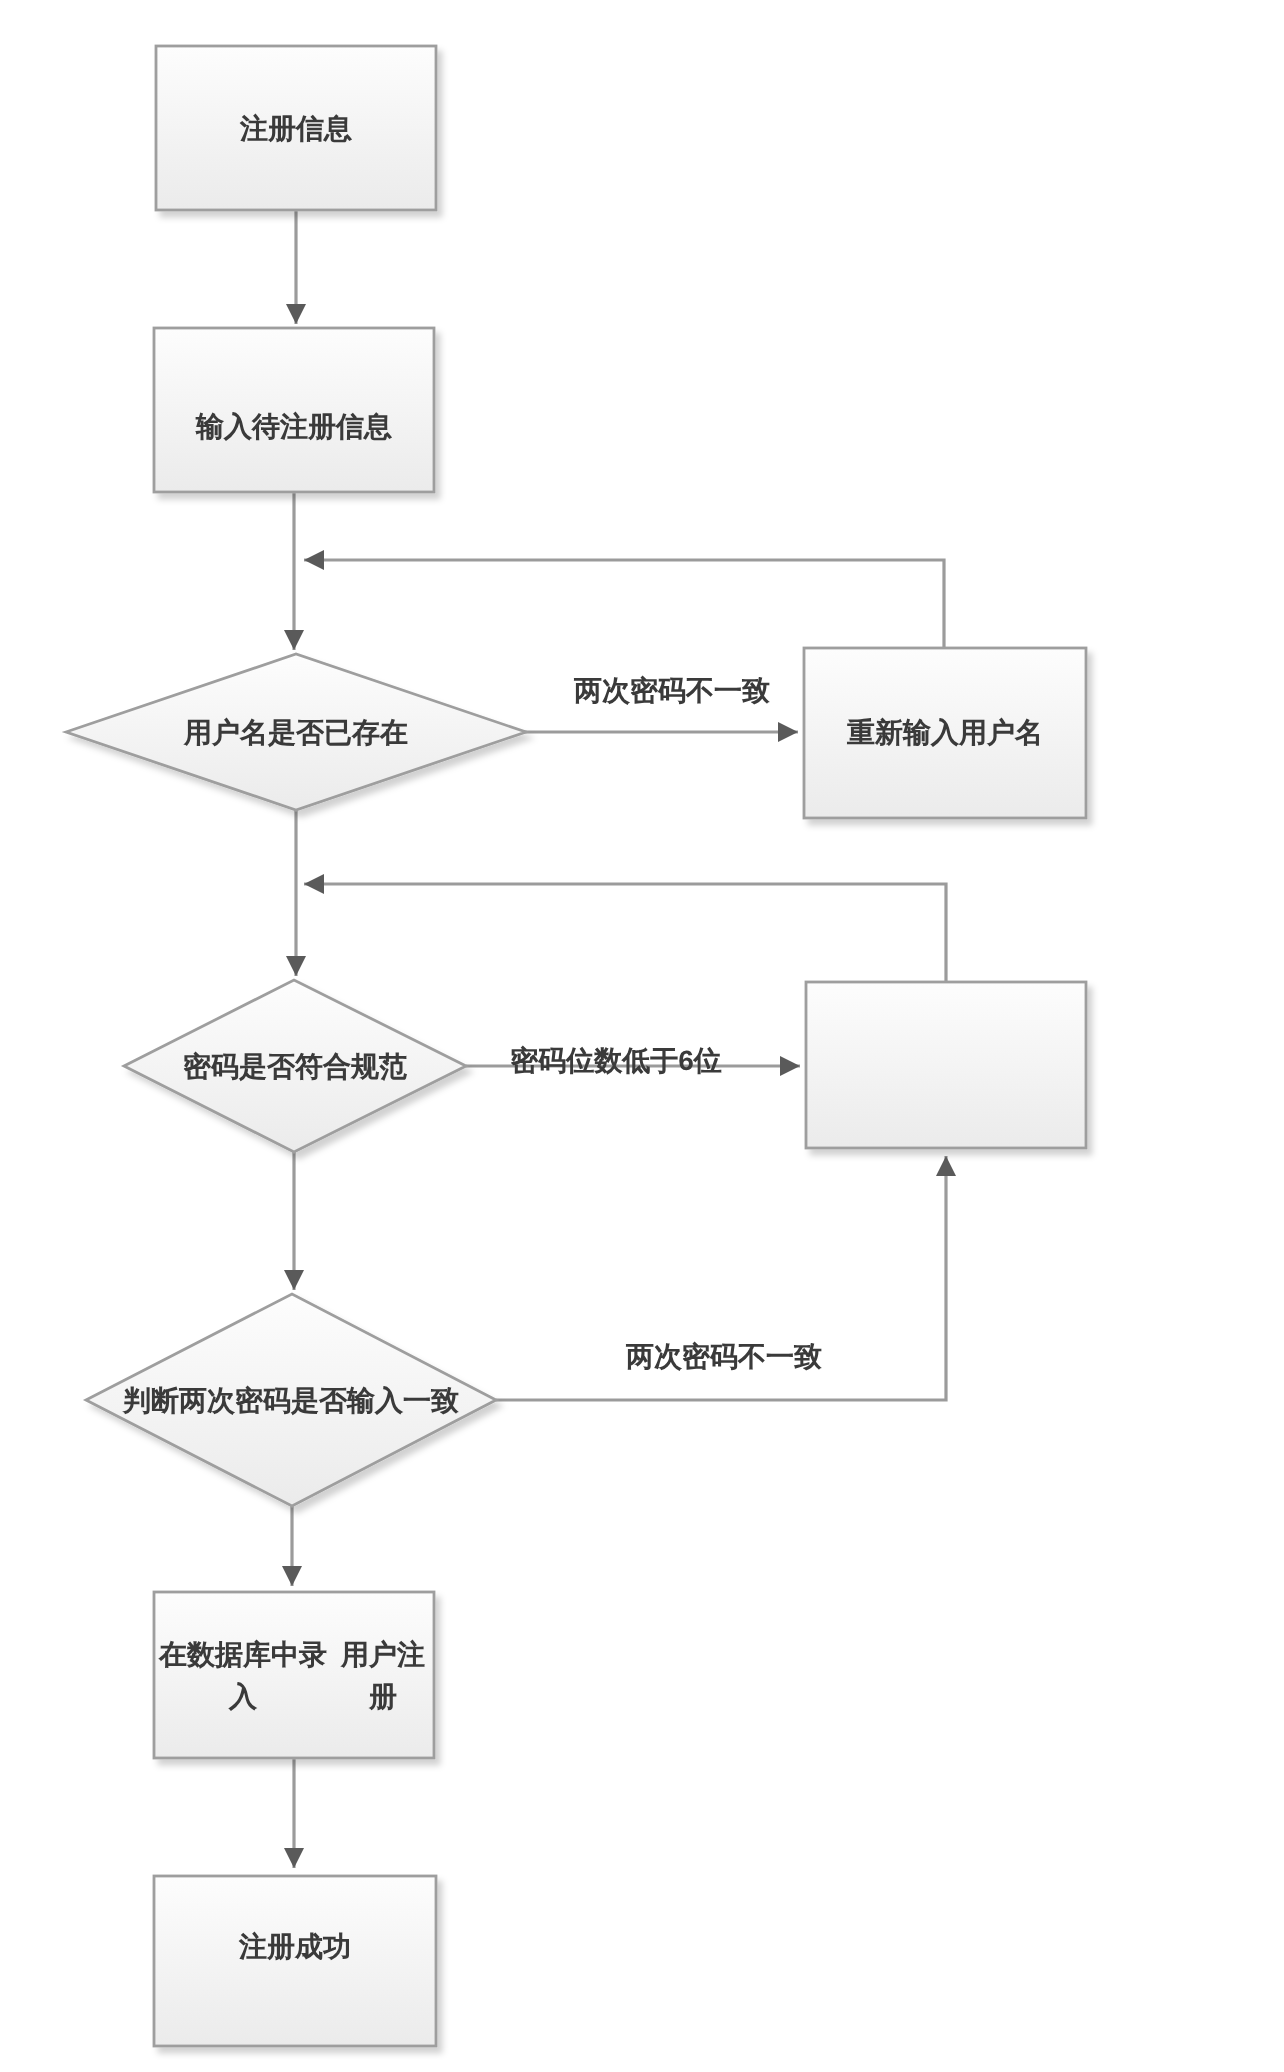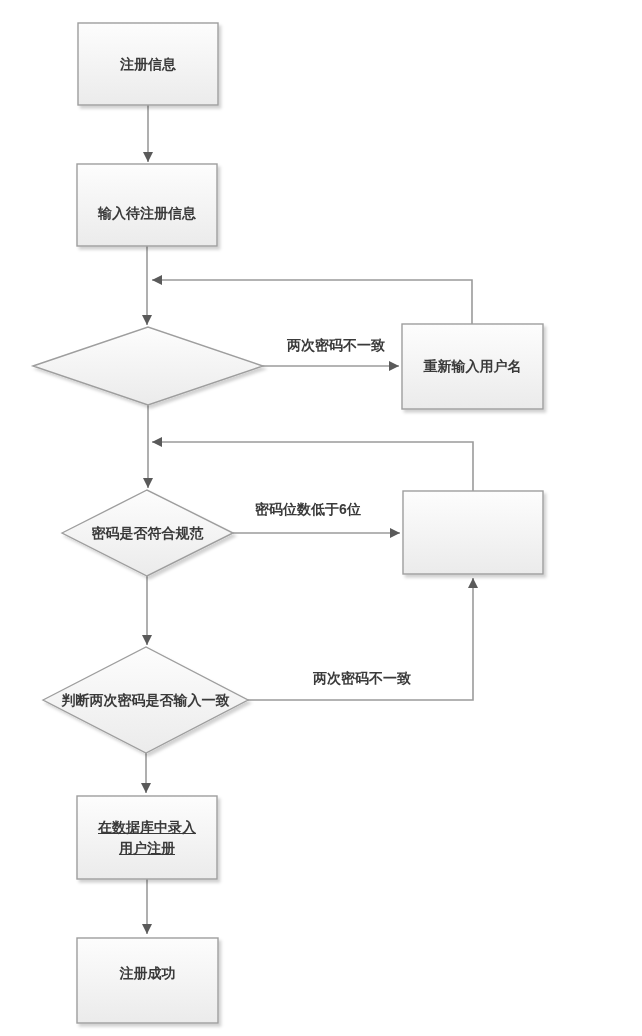--- a/index.html
+++ b/index.html
@@ -96,34 +96,35 @@
       <polygon class="shape" points="43,700 146,647 248,700 146,753"></polygon>
       <rect class="shape" x="77" y="796" width="140" height="83"></rect>
       <rect class="shape" x="77" y="938" width="141" height="85"></rect>
     </g>
   </svg>
 
   <div class="node-label" style="left:78px; top:23px; width:140px; height:82px;">注册信息</div>
 
   <div class="node-label" style="left:77px; top:164px; width:140px; height:98px;">输入待注册信息</div>
 
+  <div class="node-label nowrap" style="left:33px; top:327px; width:230px; height:78px;">用户名是否已存在</div>
 
   <div class="node-label" style="left:402px; top:324px; width:141px; height:85px;">重新输入用户名</div>
 
   <div class="node-label nowrap" style="left:62px; top:490px; width:171px; height:86px;">密码是否符合规范</div>
 
 
   <div class="node-label nowrap" style="left:43px; top:647px; width:205px; height:106px;">判断两次密码是否输入一致</div>
 
-  <div class="node-label" style="left:77px; top:796px; width:140px; height:83px; flex-direction:column;text-decoration:underline;">
+  <div class="node-label" style="left:77px; top:796px; width:140px; height:83px; flex-direction:row;">
     <span>在数据库中录入</span>
     <span>用户注册</span>
   </div>
 
   <div class="node-label" style="left:77px; top:938px; width:141px; height:71px;">注册成功</div>
 
   <div class="edge-label" style="left:336px; top:337px;">两次密码不一致</div>
 
-  <div class="edge-label" style="left:308px; top:501px;">密码位数低于6位</div>
+  <div class="edge-label" style="left:308px; top:522px;">密码位数低于6位</div>
 
   <div class="edge-label" style="left:362px; top:670px;">两次密码不一致</div>
 
 </div>
 
 </body></html>

